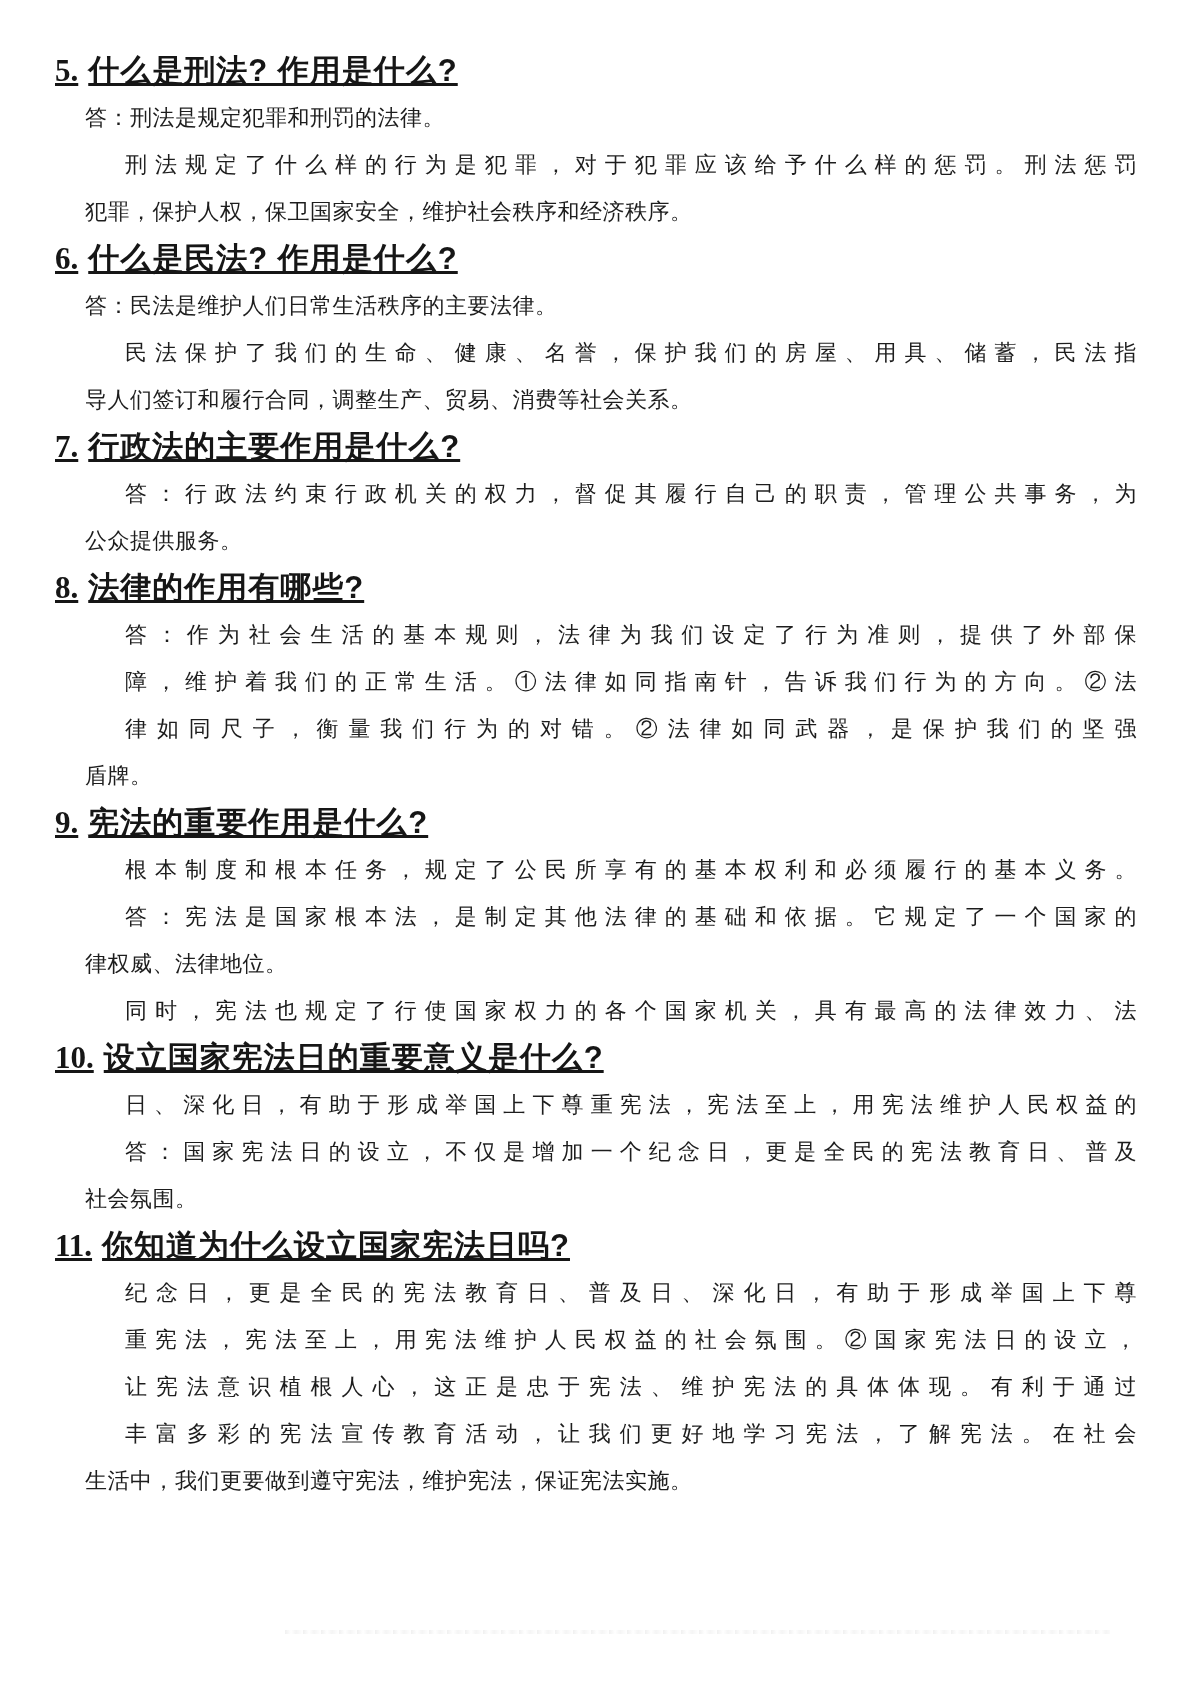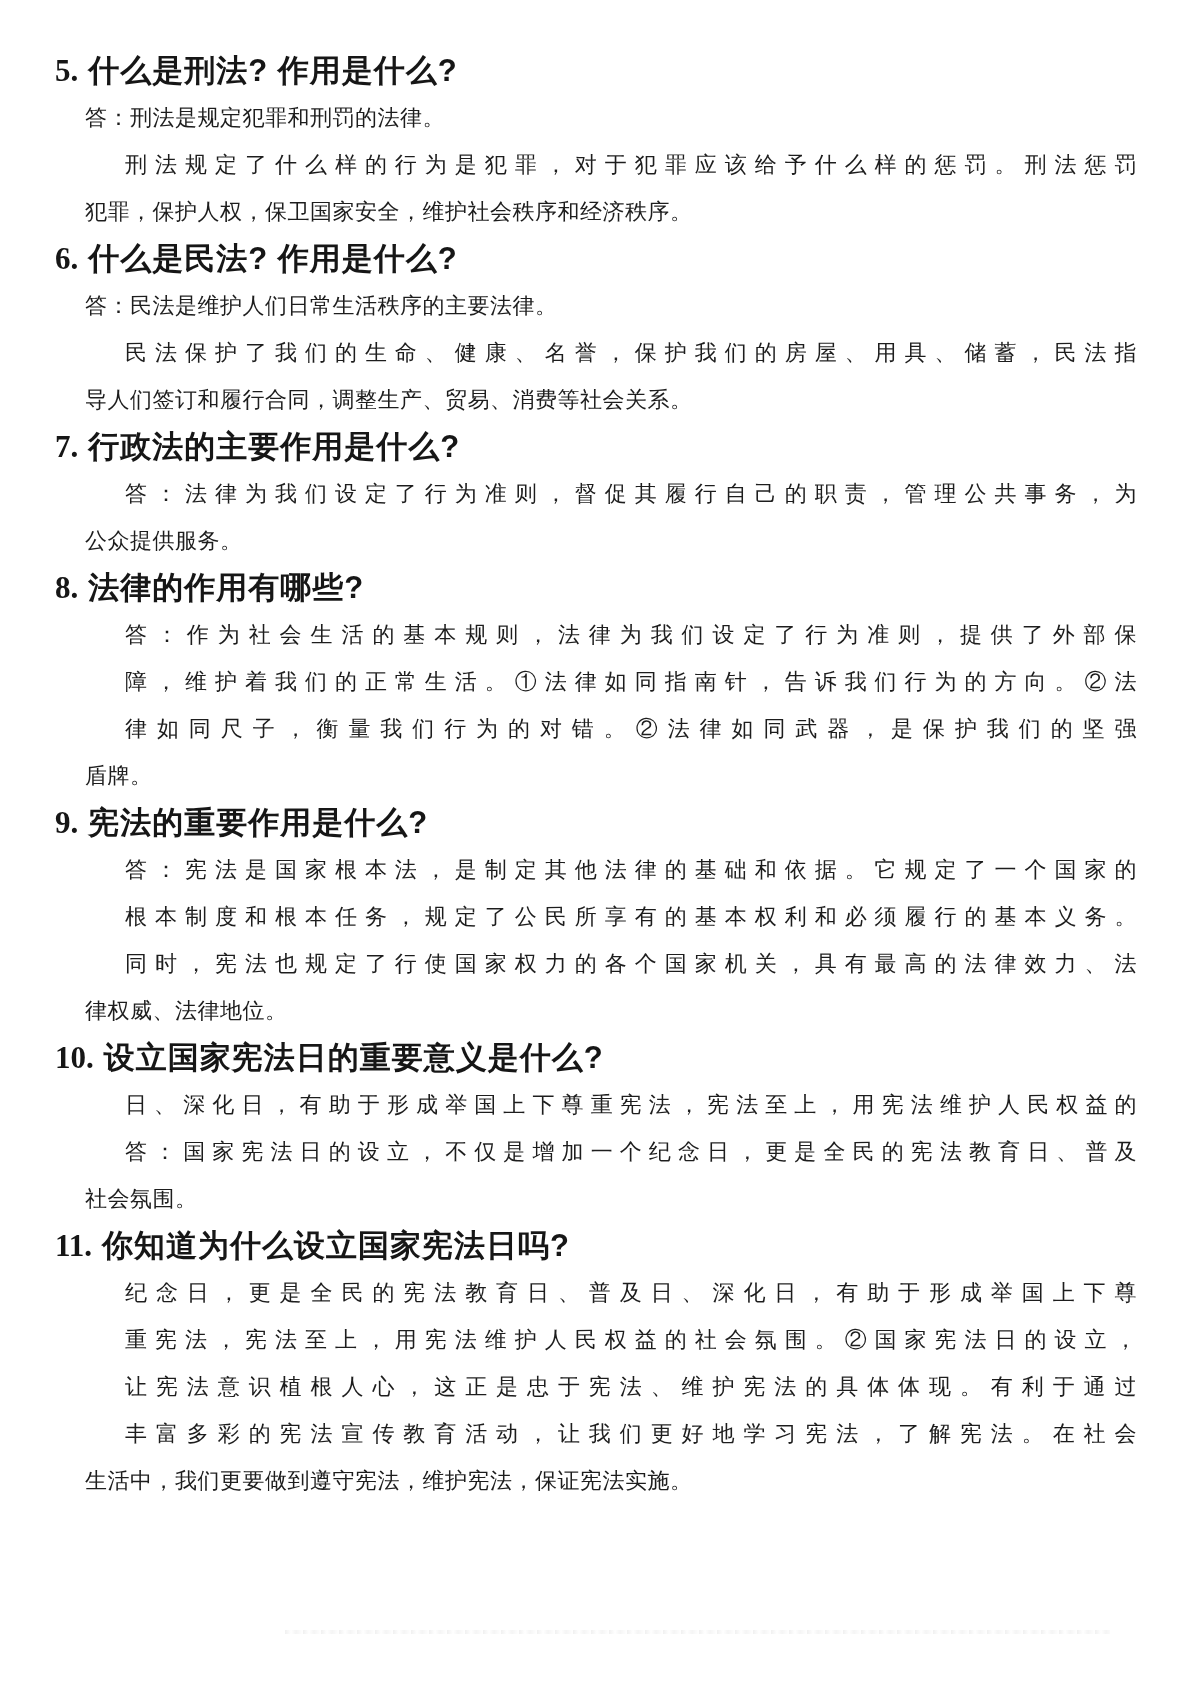--- a/index.html
+++ b/index.html
@@ -27,20 +27,21 @@
   }
   .qa-heading {
     margin: 0;
     font-family: "Liberation Sans", "DejaVu Sans", sans-serif;
     font-weight: bold;
     font-size: 31px;
     line-height: 47px;
     letter-spacing: 1px;
     color: #161616;
     white-space: nowrap;
+    text-decoration: underline;
   }
   .q-num {
     font-family: "Liberation Serif", "DejaVu Serif", serif;
     font-weight: bold;
     font-size: 31px;
     letter-spacing: 0;
     margin-right: 10px;
   }
   .qa-answer {
     margin-left: 30px;
@@ -90,42 +91,42 @@
     <div class="qa-answer">
           <div class="ans-line">答：民法是维护人们日常生活秩序的主要法律。</div>
           <div class="ans-line fill">民法保护了我们的生命、健康、名誉，保护我们的房屋、用具、储蓄，民法指</div>
           <div class="ans-line">导人们签订和履行合同，调整生产、贸易、消费等社会关系。</div>
         </div>
   </section>
 
   <section class="qa-item">
     <h2 class="qa-heading"><span class="q-num">7.</span><span class="q-text">行政法的主要作用是什么?</span></h2>
     <div class="qa-answer">
-          <div class="ans-line fill">答：法律为我们设定了行为准则，督促其履行自己的职责，管理公共事务，为</div>
+          <div class="ans-line fill">答：行政法约束行政机关的权力，督促其履行自己的职责，管理公共事务，为</div>
           <div class="ans-line">公众提供服务。</div>
         </div>
   </section>
 
   <section class="qa-item">
     <h2 class="qa-heading"><span class="q-num">8.</span><span class="q-text">法律的作用有哪些?</span></h2>
     <div class="qa-answer">
           <div class="ans-line fill">答：作为社会生活的基本规则，法律为我们设定了行为准则，提供了外部保</div>
           <div class="ans-line fill">障，维护着我们的正常生活。①法律如同指南针，告诉我们行为的方向。②法</div>
           <div class="ans-line fill">律如同尺子，衡量我们行为的对错。②法律如同武器，是保护我们的坚强</div>
           <div class="ans-line">盾牌。</div>
         </div>
   </section>
 
   <section class="qa-item">
     <h2 class="qa-heading"><span class="q-num">9.</span><span class="q-text">宪法的重要作用是什么?</span></h2>
     <div class="qa-answer">
+          <div class="ans-line fill">根本制度和根本任务，规定了公民所享有的基本权利和必须履行的基本义务。</div>
           <div class="ans-line fill">答：宪法是国家根本法，是制定其他法律的基础和依据。它规定了一个国家的</div>
-          <div class="ans-line fill">根本制度和根本任务，规定了公民所享有的基本权利和必须履行的基本义务。</div>
+          <div class="ans-line">律权威、法律地位。</div>
           <div class="ans-line fill">同时，宪法也规定了行使国家权力的各个国家机关，具有最高的法律效力、法</div>
-          <div class="ans-line">律权威、法律地位。</div>
         </div>
   </section>
 
   <section class="qa-item">
     <h2 class="qa-heading"><span class="q-num">10.</span><span class="q-text">设立国家宪法日的重要意义是什么?</span></h2>
     <div class="qa-answer">
           <div class="ans-line fill">日、深化日，有助于形成举国上下尊重宪法，宪法至上，用宪法维护人民权益的</div>
           <div class="ans-line fill">答：国家宪法日的设立，不仅是增加一个纪念日，更是全民的宪法教育日、普及</div>
           <div class="ans-line">社会氛围。</div>
         </div>

